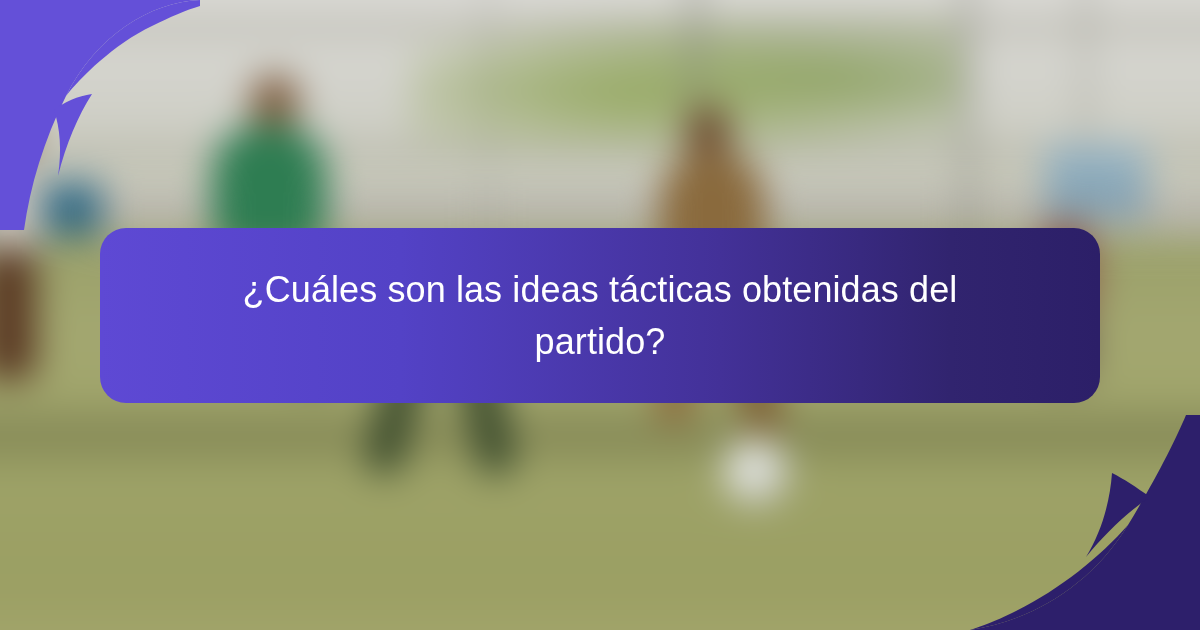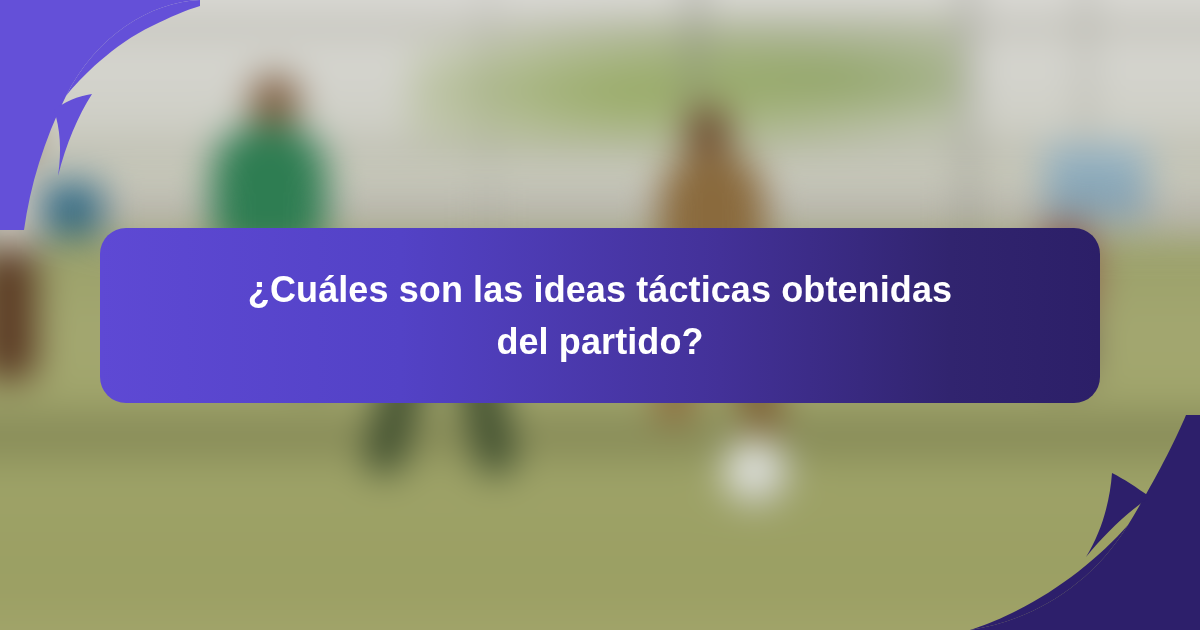--- a/index.html
+++ b/index.html
@@ -116,21 +116,21 @@
     display: flex;
     align-items: center;
     justify-content: center;
     box-sizing: border-box;
     padding: 0 56px;
   }
   #banner-title {
     color: #ffffff;
     font-size: 36px;
     line-height: 52px;
-    font-weight: 700;
+    font-weight: 400;
     text-align: center;
     letter-spacing: .1px;
     max-width: 760px;
   }
 </style>
 </head>
 <body>
 
 <div id="card">
 

